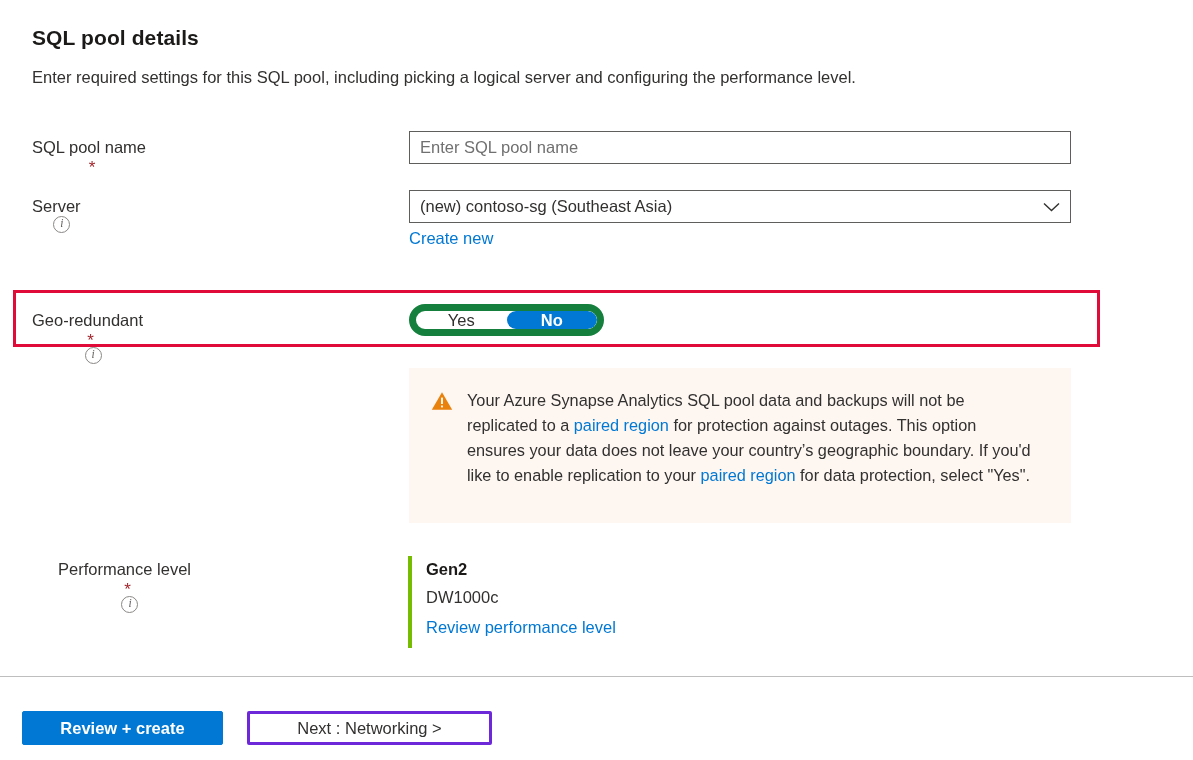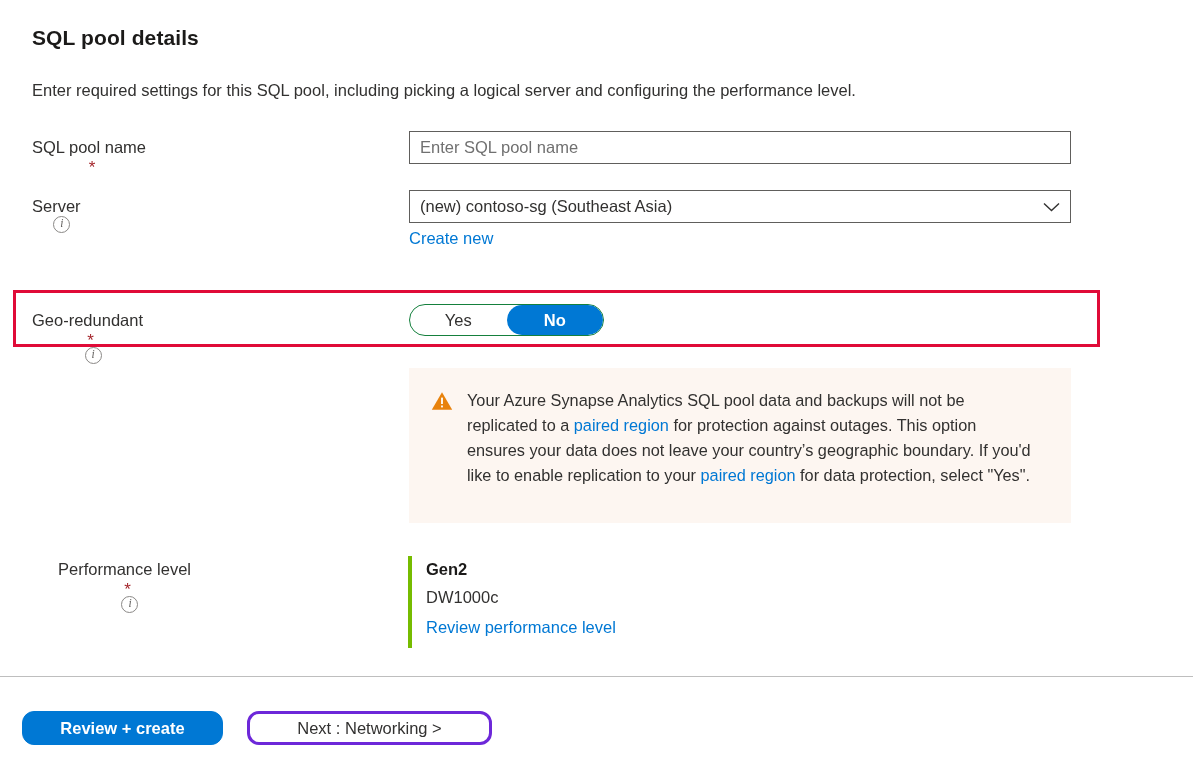--- a/index.html
+++ b/index.html
@@ -28,21 +28,21 @@
     left: 32px;
     top: 26px;
     font-size: 21px;
     font-weight: 600;
     color: #1b1a19;
     letter-spacing: 0.1px;
   }
   .page-description {
     position: absolute;
     left: 32px;
-    top: 81px;
+    top: 68px;
     font-size: 16.5px;
     color: #323130;
     white-space: nowrap;
   }
 
   
   .field-label {
     position: absolute;
     font-size: 16.5px;
     color: #323130;
@@ -131,21 +131,21 @@
     pointer-events: none;
   }
 
   
   .toggle-group {
     position: absolute;
     left: 409px;
     top: 304px;
     width: 195px;
     height: 32px;
-    border: 1px solid #15803d;
+    border: 7px solid #15803d;
     border-radius: 16px;
     background: #ffffff;
     display: flex;
     align-items: center;
     overflow: hidden;
     cursor: pointer;
   }
   .toggle-opt {
     flex: 1;
     height: 100%;
@@ -219,21 +219,21 @@
     width: 1193px;
     height: 1px;
     background: #bebebe;
   }
   .btn {
     position: absolute;
     height: 34px;
     font-family: "Liberation Sans", sans-serif;
     font-size: 16.5px;
     cursor: pointer;
-    border-radius: 12px;
+    border-radius: 2px;
     display: flex;
     align-items: center;
     justify-content: center;
     white-space: nowrap;
     text-align: center;
   }
   .btn-primary {
     left: 22px;
     top: 711px;
     width: 201px;

